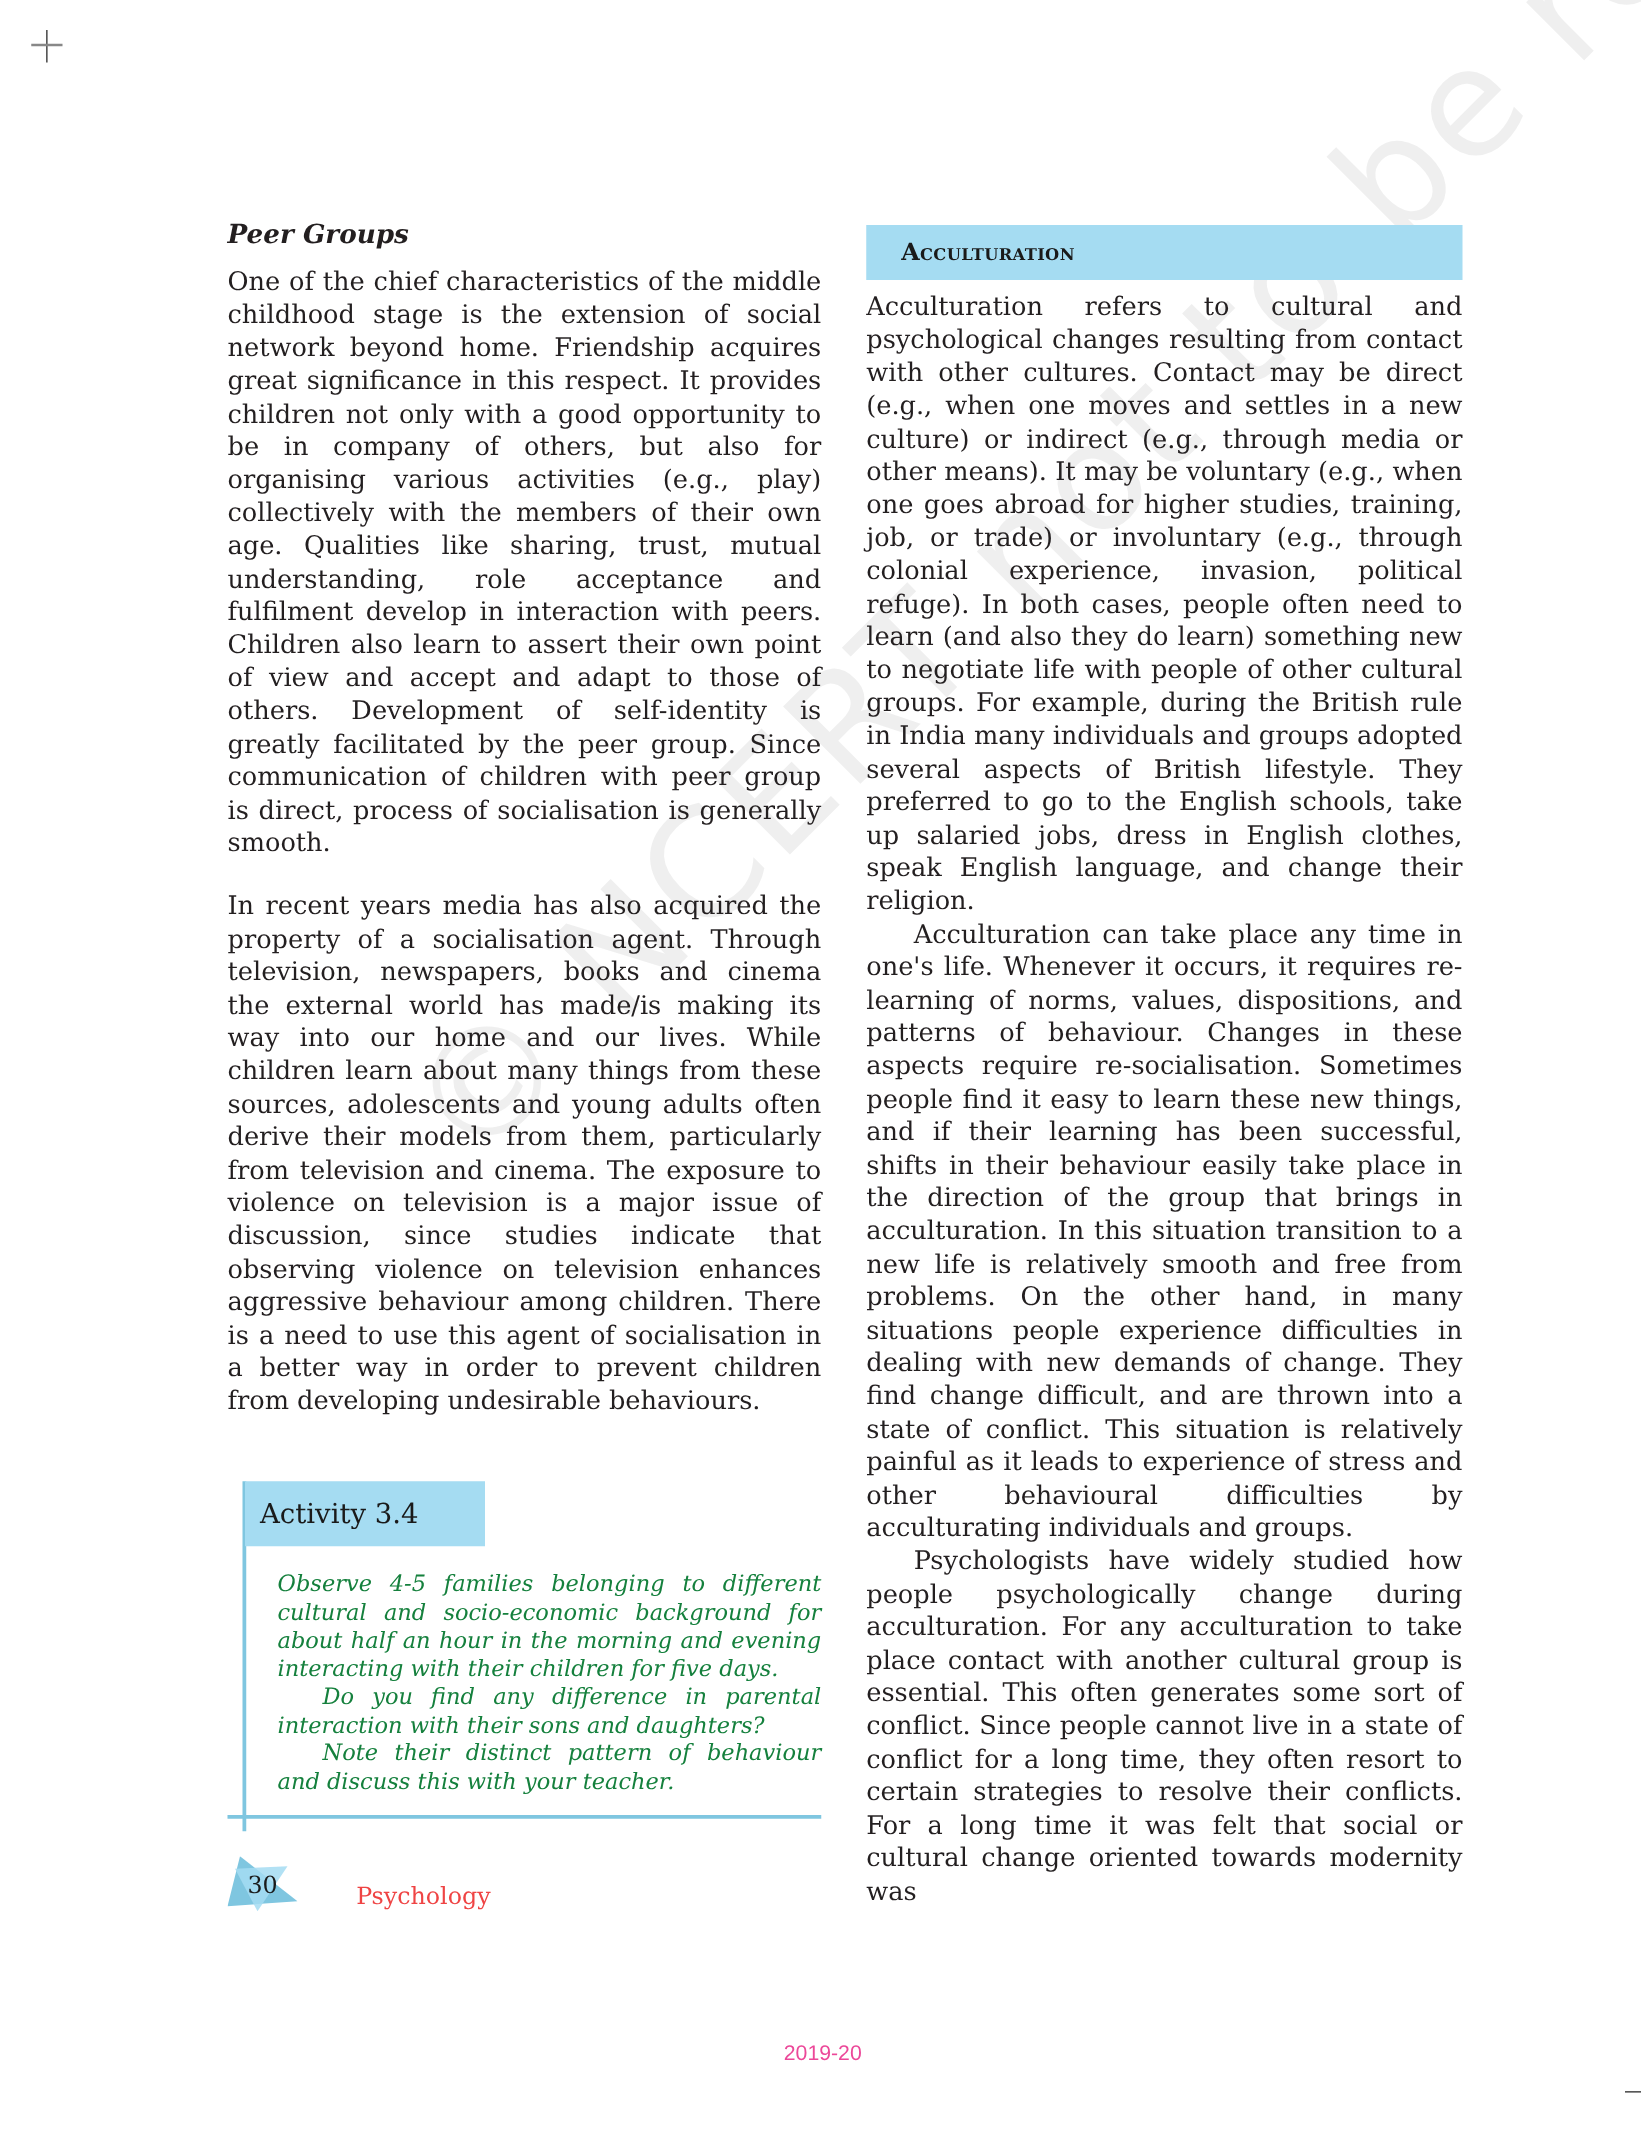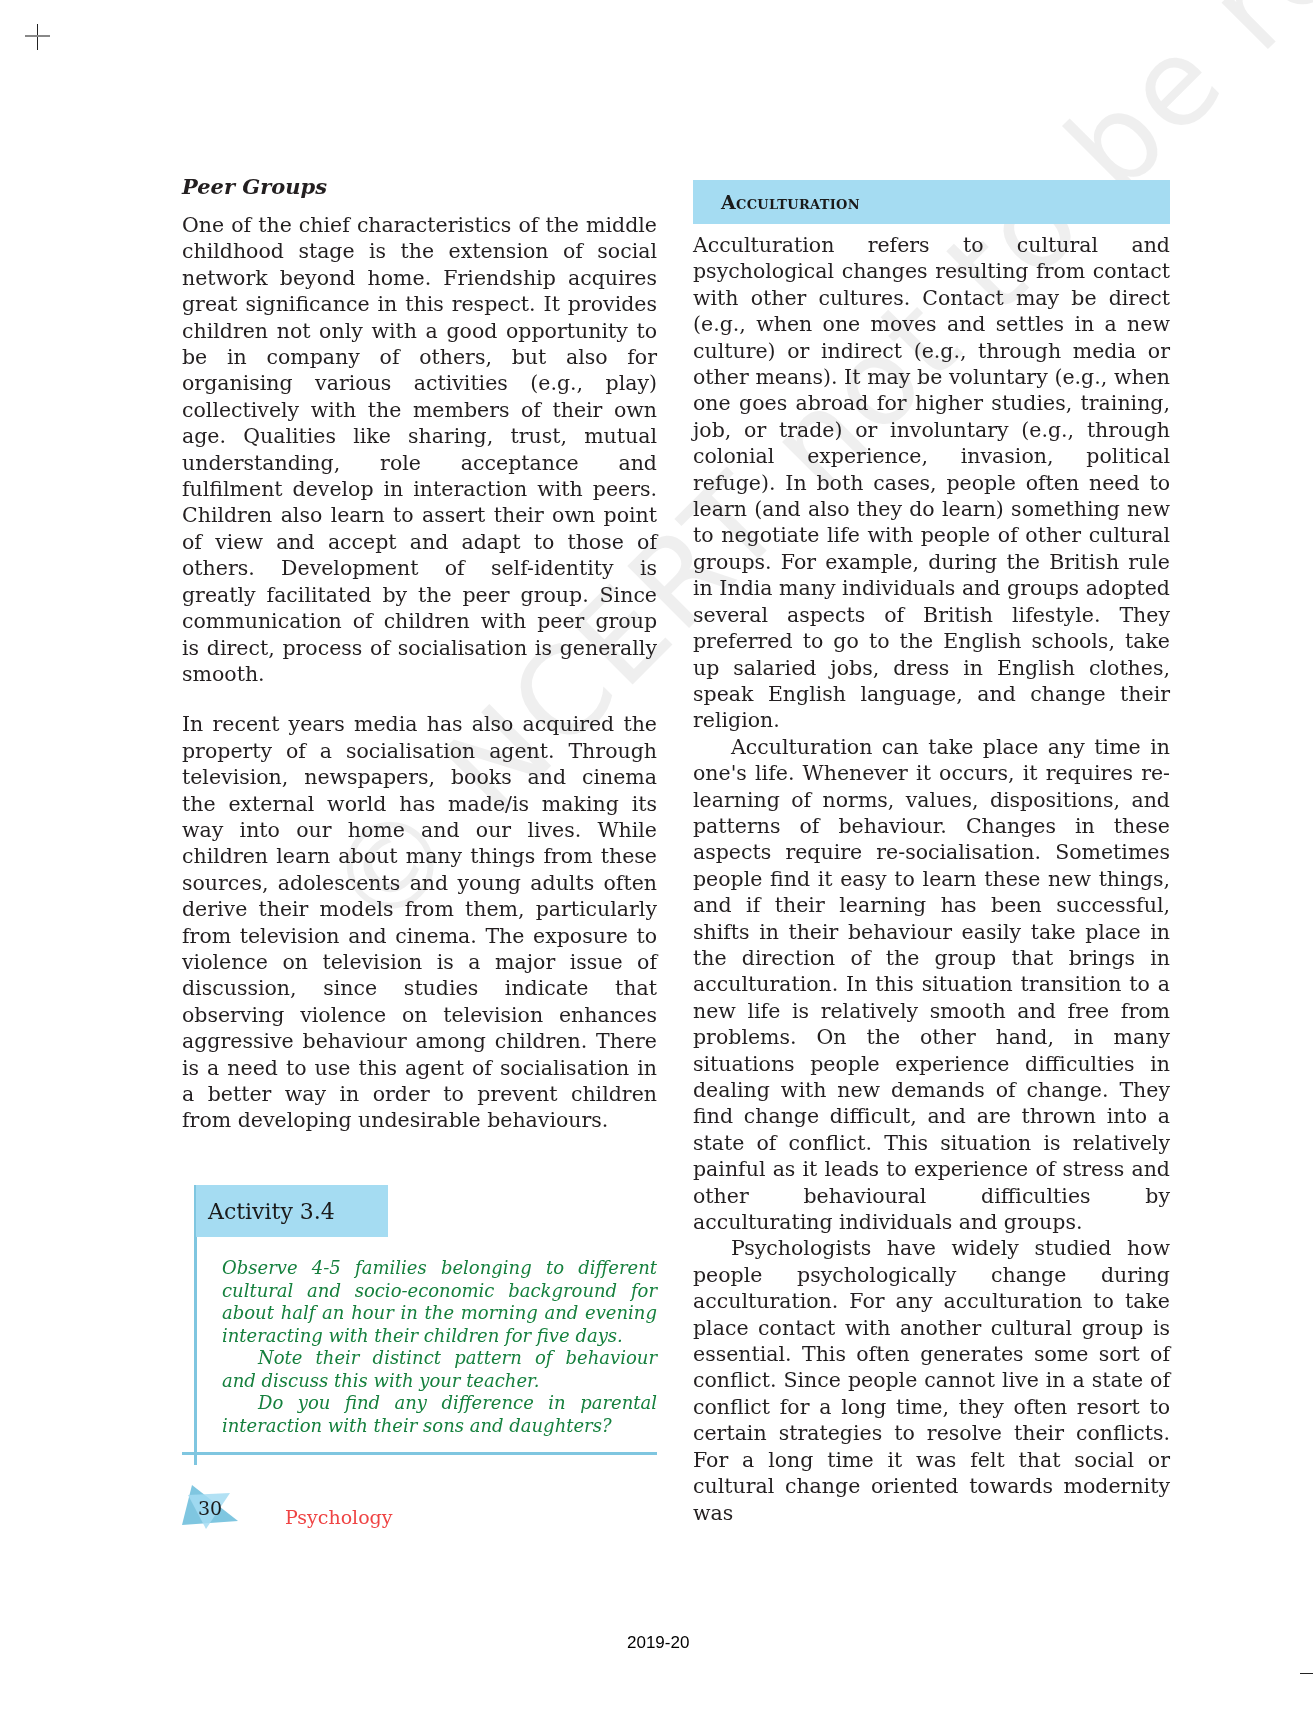--- a/index.html
+++ b/index.html
@@ -31,21 +31,21 @@
   .activity .head span { font-family: "DejaVu Serif", serif; font-size: 22px; color: #1a1a1a; }
   .activity .body { position: absolute; left: 40px; top: 72px; width: 435px; font-style: italic;
                     font-size: 18px; line-height: 22.5px; color: #15803d; }
   .activity .body p { margin: 0; text-align: justify; }
   .activity .body p.indent { text-indent: 36px; }
 
   .page-badge { position: absolute; left: 182px; top: 1485px; width: 56px; height: 44px; }
   .page-number { position: absolute; left: 198px; top: 1497px; font-size: 19px; color: #1a1a1a; }
   .running-title { position: absolute; left: 285px; top: 1506px; font-size: 19px; color: #ef4444; }
   .year { position: absolute; left: 627px; top: 1633px; font-family: "Liberation Sans", sans-serif;
-          font-size: 17px; color: #000000; }
+          font-size: 17px; color: #ec4899; }
 
   .watermark { position: absolute; left: 300px; top: 560px; width: 900px; height: 700px; pointer-events: none; }
   .watermark span { position: absolute; left: 0; top: 300px; transform: rotate(-45deg); transform-origin: left top;
                     font-family: "DejaVu Sans", sans-serif; font-size: 120px; color: rgba(180,180,180,0.22);
                     white-space: nowrap; letter-spacing: 4px; }
 </style>
 </head>
 <body>
 
 <div class="crop-mark-v"></div>
@@ -68,22 +68,22 @@
 </div>
 
 <div class="activity">
   <div class="vline"></div>
   <div class="hline"></div>
   <div class="head">
     <span>Activity 3.4</span>
   </div>
   <div class="body">
     <p>Observe 4-5 families belonging to different cultural and socio-economic background for about half an hour in the morning and evening interacting with their children for five days.</p>
+    <p class="indent">Do you find any difference in parental interaction with their sons and daughters?</p>
     <p class="indent">Note their distinct pattern of behaviour and discuss this with your teacher.</p>
-    <p class="indent">Do you find any difference in parental interaction with their sons and daughters?</p>
   </div>
 </div>
 
 <div class="col col-right">
   <div class="section-band">
     <span>Acculturation</span>
   </div>
   <p class="para">Acculturation refers to cultural and psychological changes resulting from contact with other cultures. Contact may be direct (e.g., when one moves and settles in a new culture) or indirect (e.g., through media or other means). It may be voluntary (e.g., when one goes abroad for higher studies, training, job, or trade) or involuntary (e.g., through colonial experience, invasion, political refuge). In both cases, people often need to learn (and also they do learn) something new to negotiate life with people of other cultural groups. For example, during the British rule in India many individuals and groups adopted several aspects of British lifestyle. They preferred to go to the English schools, take up salaried jobs, dress in English clothes, speak English language, and change their religion.</p>
   <p class="para indent">Acculturation can take place any time in one's life. Whenever it occurs, it requires re-learning of norms, values, dispositions, and patterns of behaviour. Changes in these aspects require re-socialisation. Sometimes people find it easy to learn these new things, and if their learning has been successful, shifts in their behaviour easily take place in the direction of the group that brings in acculturation. In this situation transition to a new life is relatively smooth and free from problems. On the other hand, in many situations people experience difficulties in dealing with new demands of change. They find change difficult, and are thrown into a state of conflict. This situation is relatively painful as it leads to experience of stress and other behavioural difficulties by acculturating individuals and groups.</p>
   <p class="para indent">Psychologists have widely studied how people psychologically change during acculturation. For any acculturation to take place contact with another cultural group is essential. This often generates some sort of conflict. Since people cannot live in a state of conflict for a long time, they often resort to certain strategies to resolve their conflicts. For a long time it was felt that social or cultural change oriented towards modernity was</p>

